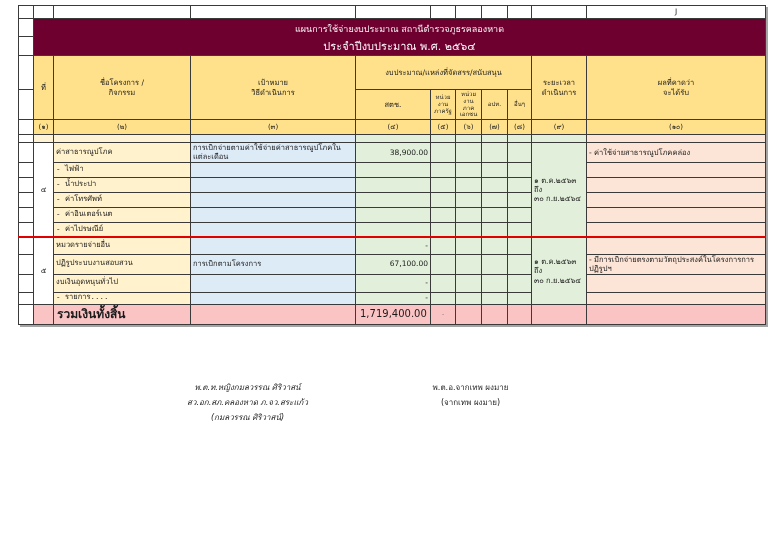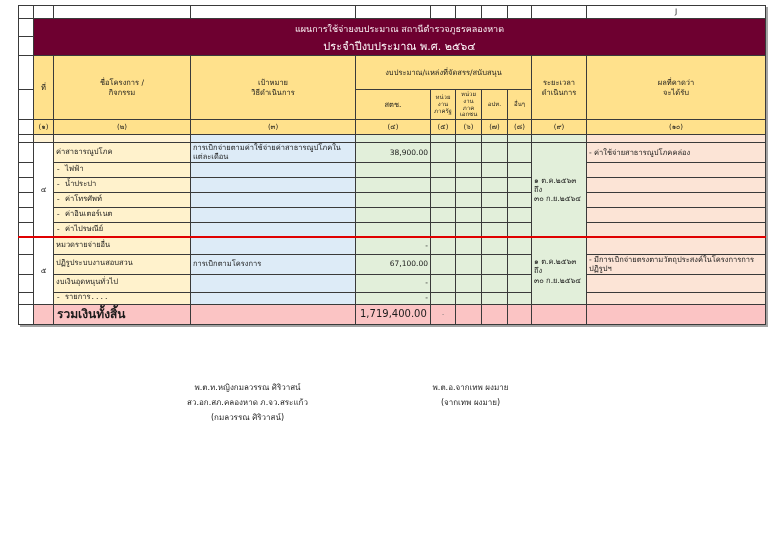--- a/index.html
+++ b/index.html
@@ -40,21 +40,21 @@
   
   tr.redtop td{border-top:2px solid #E00000;}
   
   tr.total td{background:#FBC4C4;height:20px;}
   tr.total td.cA{background:#ffffff;}
   tr.total td.lbl{font-weight:bold;text-align:left;padding:0 3px;font-size:12px;}
   tr.total td.cNumT{text-align:right;padding:0 4px;font-size:10px;}
   tr.total td.cDash{text-align:center;color:#777;font-size:6px;}
   
   .sig{position:absolute;text-align:center;font-size:8px;line-height:15px;color:#222;}
-  .sig-left{left:135px;top:380px;width:225px;}
+  .sig-left{left:135px;top:380px;width:225px;font-style:italic;}
   .sig-right{left:378px;top:380px;width:185px;}
 </style>
 </head>
 <body>
 
 <div class="page">
 
 <table class="sheet">
   <colgroup>
     <col style="width:15px">

